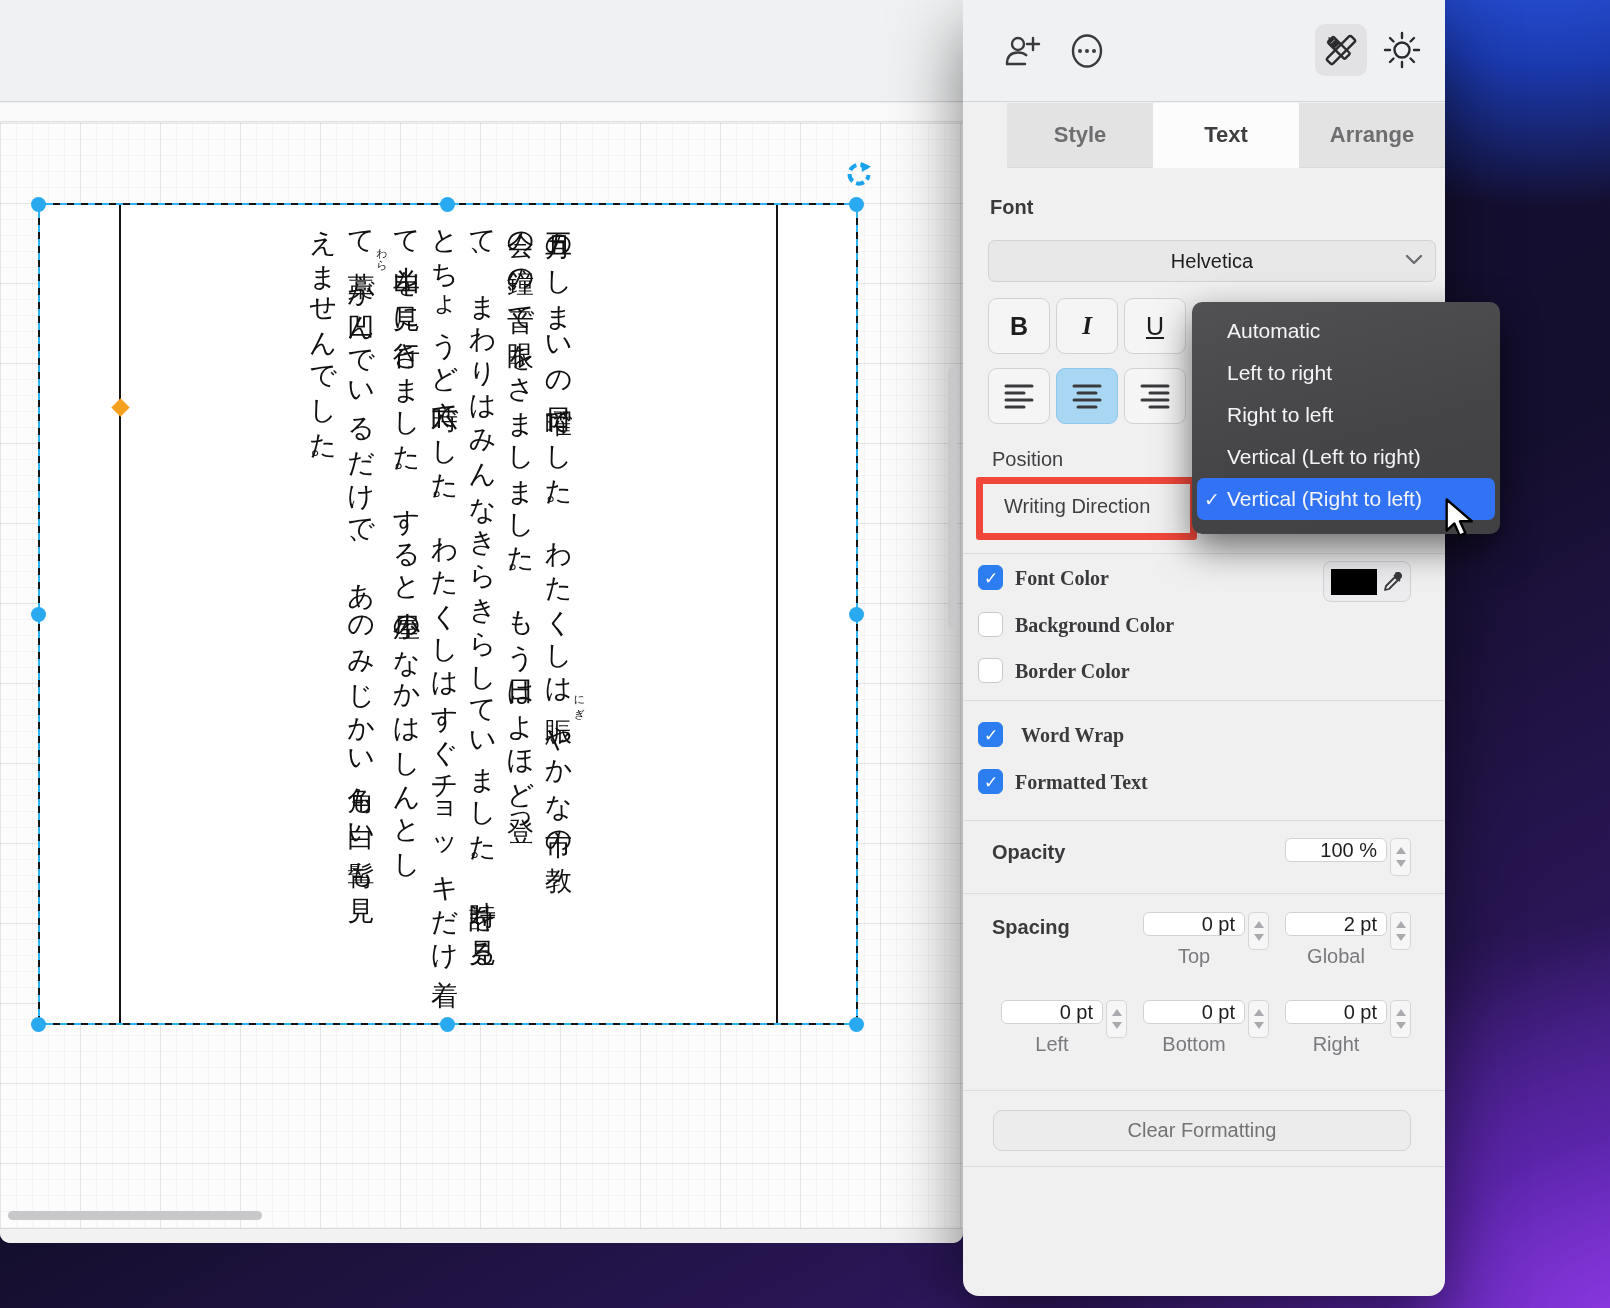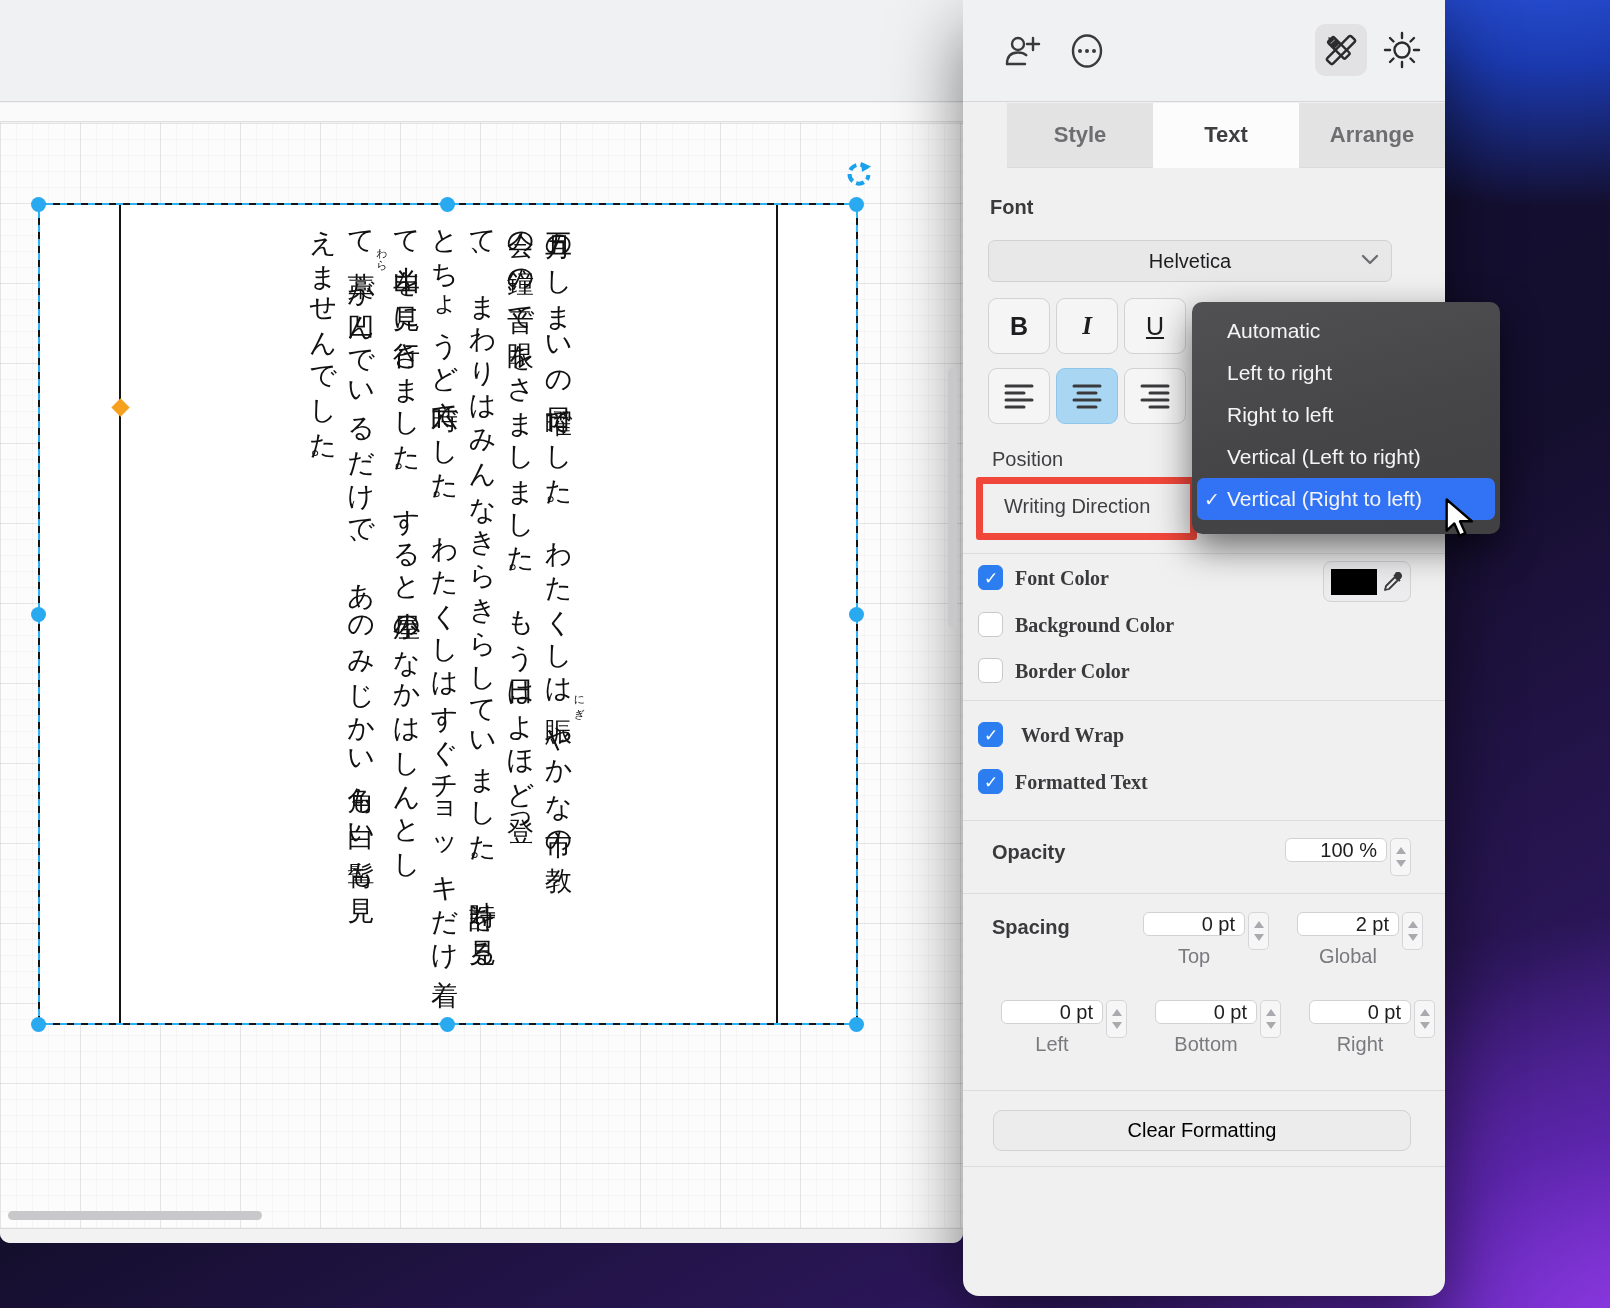--- a/index.html
+++ b/index.html
@@ -64,21 +64,21 @@
 
   .tabs { position:absolute; left:0; top:103px; width:100%; height:65px; display:flex;padding-left:44px; }
   .tab { flex:1; display:flex; align-items:center; justify-content:center;
     background:#e3e3e4; color:#6e6e71; font-size:22px; font-weight:700;
     border-bottom:1px solid #dadadc; }
   .tab.active { background:#fcfcfd; color:#3f3f42; border-bottom:1px solid #fcfcfd; }
 
   .sec-label { position:absolute; font-size:20px; font-weight:700; color:#3a3a3c; }
   .plain-label { position:absolute; font-size:20px; color:#3f3f42; }
 
-  .font-select { position:absolute; left:25px; top:240px; width:404px; height:42px;
+  .font-select { position:absolute; left:25px; top:240px; width:448px; height:42px;
     background:#e8e8e9; border:1px solid #d2d2d4; border-radius:7px;
     display:flex; align-items:center; justify-content:center;
     font-size:20px; color:#1d1d1f; }
   .font-select svg { position:absolute; right:12px; top:13px; }
 
   .sq-btn { position:absolute; width:62px; height:56px; background:#f5f5f6;
     border:1px solid #d2d2d4; border-radius:9px;
     display:flex; align-items:center; justify-content:center;
     font-size:25px; color:#1d1d1f; }
   .sq-btn.sel { background:#a8d6f3; border-color:#8ec7ea; }
@@ -104,30 +104,30 @@
     border:1px solid #d2d2d4; border-radius:6px;
     display:flex; align-items:center; justify-content:flex-end;
     font-size:20px; color:#1d1d1f; padding-right:9px; }
   .stepper { position:absolute; width:21px; height:38px; background:#f6f6f7;
     border:1px solid #d6d6d8; border-radius:5px; }
   .stepper::before, .stepper::after { content:""; position:absolute; left:5px;
     border-left:5px solid transparent; border-right:5px solid transparent; }
   .stepper::before { top:8px; border-bottom:7px solid #a9a9ae; }
   .stepper::after { bottom:8px; border-top:7px solid #a9a9ae; }
 
-  .sp-row { position:absolute; display:flex; gap:52px; }
+  .sp-row { position:absolute; display:flex; gap:40px; }
   .sp-cell { position:relative; width:102px; }
   .sp-cell .num-input { position:relative; width:102px; }
   .sp-cell .stepper { left:105px; top:0; }
   .sp-caption { margin-top:9px; text-align:center; font-size:20px; color:#7a7a7e; }
 
   .big-btn { position:absolute; left:30px; top:1110px; width:418px; height:41px;
     background:#ececed; border:1px solid #d2d2d4; border-radius:9px;
     display:flex; align-items:center; justify-content:center;
-    font-size:20px; color:#000000; }
+    font-size:20px; color:#737373; }
 
   
   .menu { position:absolute; left:1192px; top:302px; width:308px; height:232px;
     background:linear-gradient(165deg,#515154 0%,#454548 55%,#414144 100%);
     border-radius:10px; box-shadow:0 14px 36px rgba(0,0,0,.55); z-index:10;
     padding-top:8px; }
   .menu-item { height:42px; margin:0 5px; border-radius:7px;
     display:flex; align-items:center; font-size:21px; color:#f4f4f6; }
   .menu-item .check { width:30px; text-align:center; font-size:19px; font-weight:700; }
   .menu-item .mi-label { white-space:nowrap; }

